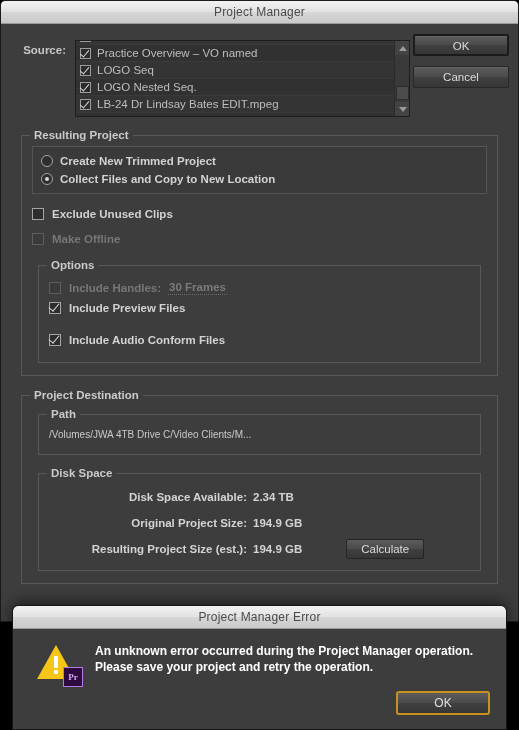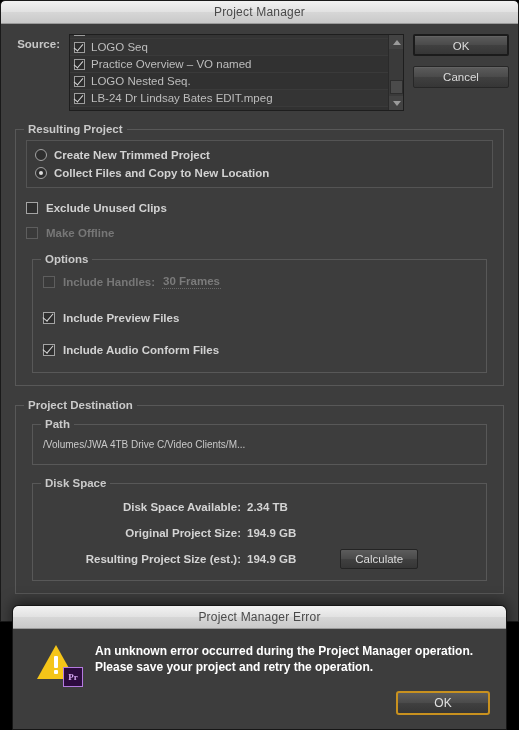--- a/index.html
+++ b/index.html
@@ -35,21 +35,21 @@
     display: flex;
     align-items: center;
     justify-content: center;
     color: #4a4a4a;
     font-size: 12px;
     letter-spacing: 0.2px;
   }
 
   .pm-body {
     position: relative;
-    padding: 0;
+    padding: 6px;
     height: 598px;
     background: #3d3d3d;
   }
 
   
   .source-row {
     display: flex;
     align-items: flex-start;
     padding: 10px 0 0 0;
   }
@@ -336,27 +336,27 @@
 
     <div class="source-row">
       <div class="source-label">Source:</div>
 
       <div class="list-wrap">
         <div class="list-scroll">
           <div class="list-item">
             <span class="cbx checked"></span>
             <span>Practice Overview – VO</span>
           </div>
+          <div class="list-item alt">
+            <span class="cbx checked"></span>
+            <span>Practice Overview – VO named</span>
+          </div>
           <div class="list-item">
             <span class="cbx checked"></span>
             <span>LOGO Seq</span>
-          </div>
-          <div class="list-item alt">
-            <span class="cbx checked"></span>
-            <span>Practice Overview – VO named</span>
           </div>
           <div class="list-item alt">
             <span class="cbx checked"></span>
             <span>LOGO Nested Seq.</span>
           </div>
           <div class="list-item">
             <span class="cbx checked"></span>
             <span>LB-24 Dr Lindsay Bates EDIT.mpeg</span>
           </div>
           <div class="list-item alt">
@@ -408,21 +408,21 @@
 
       <div class="group" style="margin:16px 6px 2px 6px; padding:12px 10px 12px 10px;">
         <div class="legend">Options</div>
 
         <div class="cb-line">
           <span class="checkbox disabled"></span>
           <span class="lbl dim">Include Handles:</span>
           <span class="field-dotted" style="margin-left:7px;">30 Frames</span>
         </div>
 
-        <div class="cb-line" style="margin-top:16px;">
+        <div class="cb-line" style="margin-top:0;">
           <span class="checkbox checked"></span>
           <span class="lbl">Include Preview Files</span>
         </div>
 
         <div class="cb-line" style="margin-top:12px;">
           <span class="checkbox checked"></span>
           <span class="lbl">Include Audio Conform Files</span>
         </div>
 
       </div>

